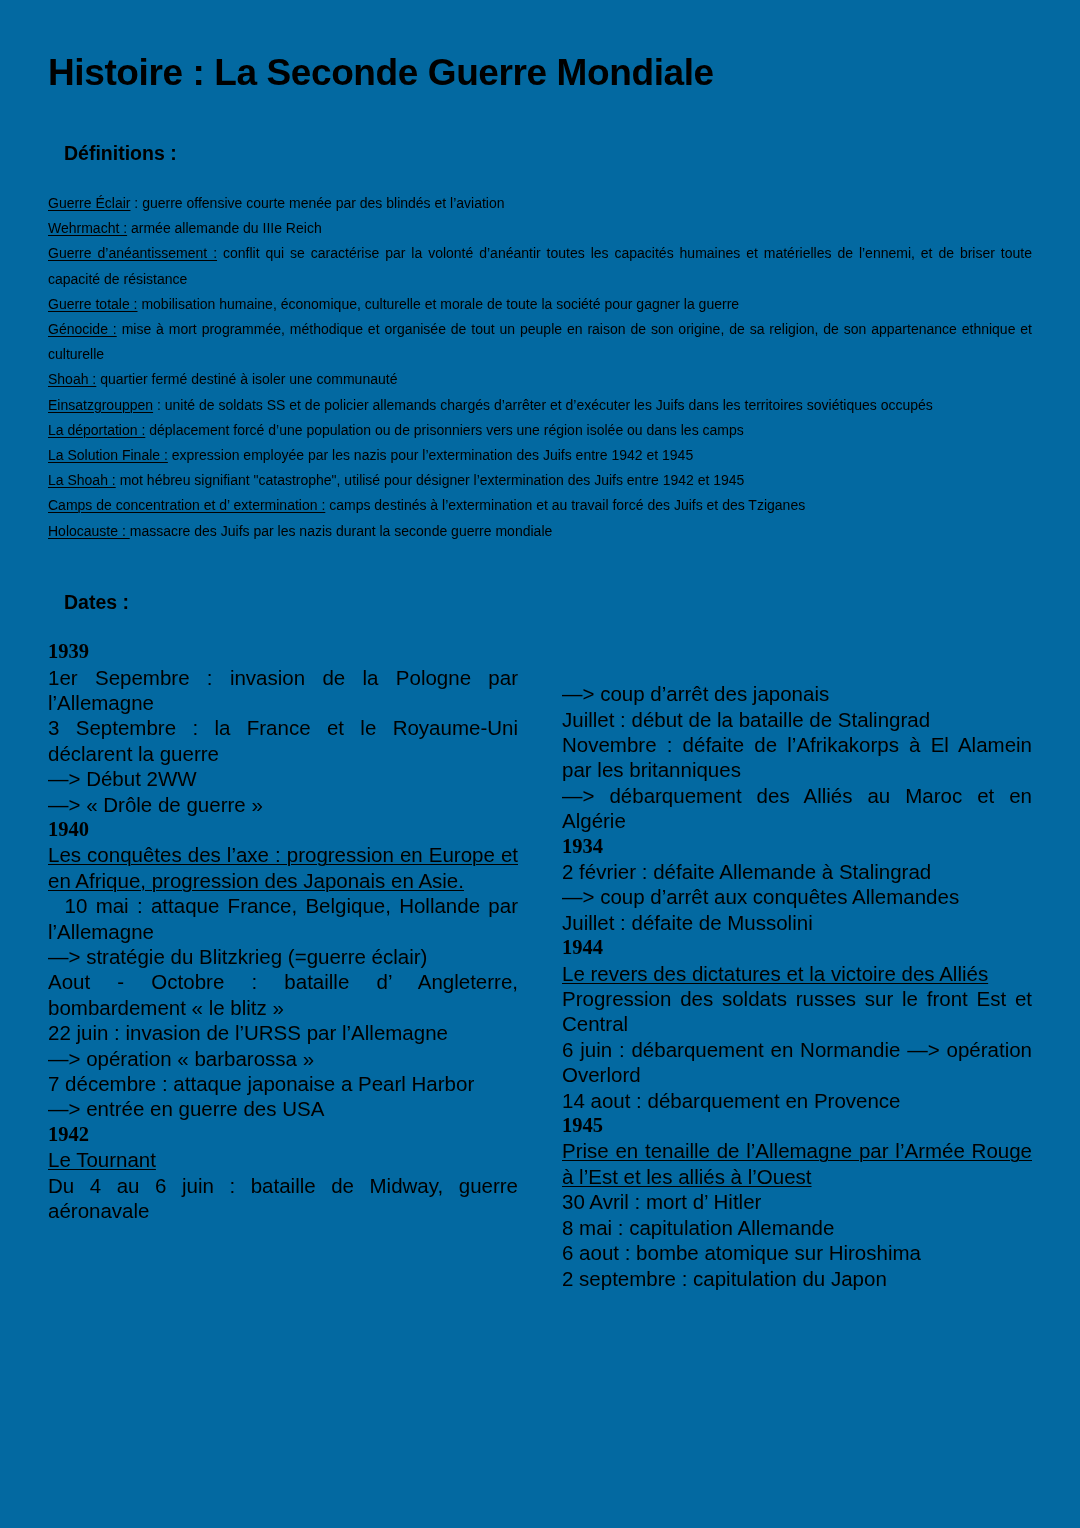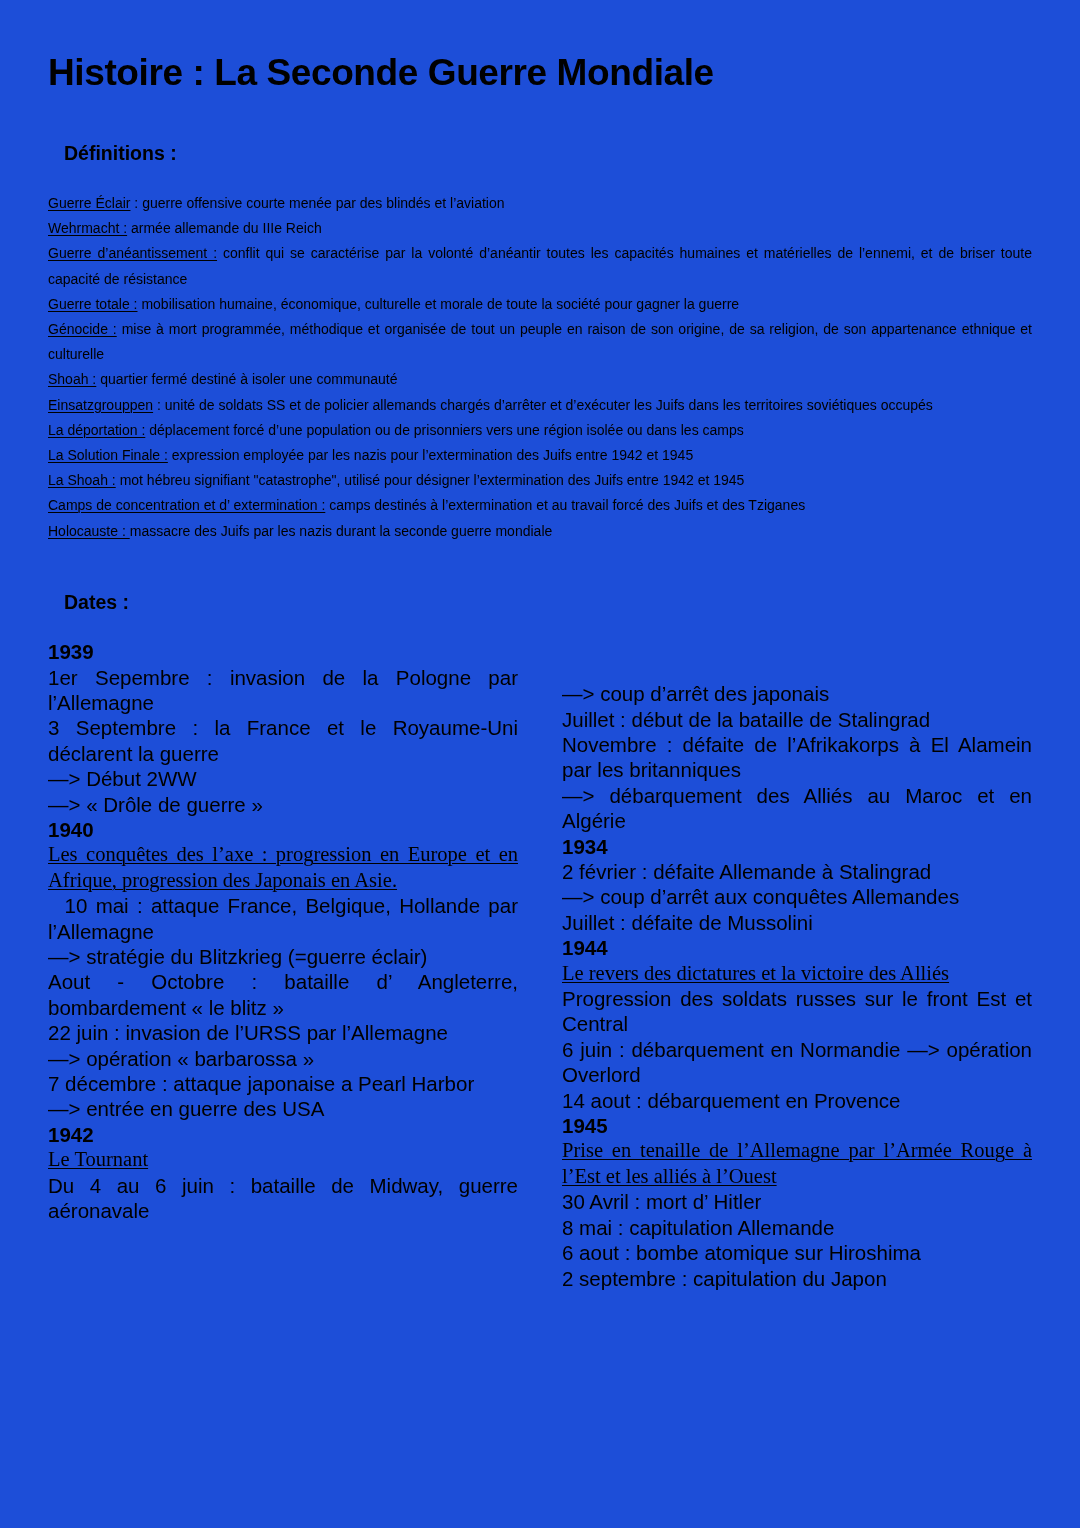--- a/index.html
+++ b/index.html
@@ -13,21 +13,21 @@
     font-family: "Liberation Sans", sans-serif;
     color: #000000;
     -webkit-font-smoothing: antialiased;
   }
   .page {
     position: relative;
     width: 1080px;
     height: 1528px;
     padding: 0;
     box-sizing: border-box;
-    background: #1d4ed8;
+    background: #0369a1;
     overflow: hidden;
   }
   .content {
     position: absolute;
     left: 48px;
     top: 48px;
     width: 984px;
   }
 
   
@@ -80,31 +80,31 @@
     width: 470px;
     font-size: 20.5px;
     line-height: 25.4px;
   }
   .col-left  { left: 0px; }
   .col-right { left: 514px; margin-top: 42px; }
 
   .yr {
     font-weight: bold;
     display: block;
+    font-family: Liberation Serif, serif;
   }
   .ln {
     display: block;
     text-align: justify;
     text-align-last: left;
   }
   .ul {
     text-decoration: underline;
     text-underline-offset: 2px;
     text-decoration-thickness: 1px;
-    font-family: Liberation Serif, serif;
   }
   .lead-space::before { content: "\00a0\00a0"; }
 </style>
 </head>
 <body>
 
 <div class="page">
   <div class="content">
 
     <h1 class="doc-title">Histoire : La Seconde Guerre Mondiale</h1>

